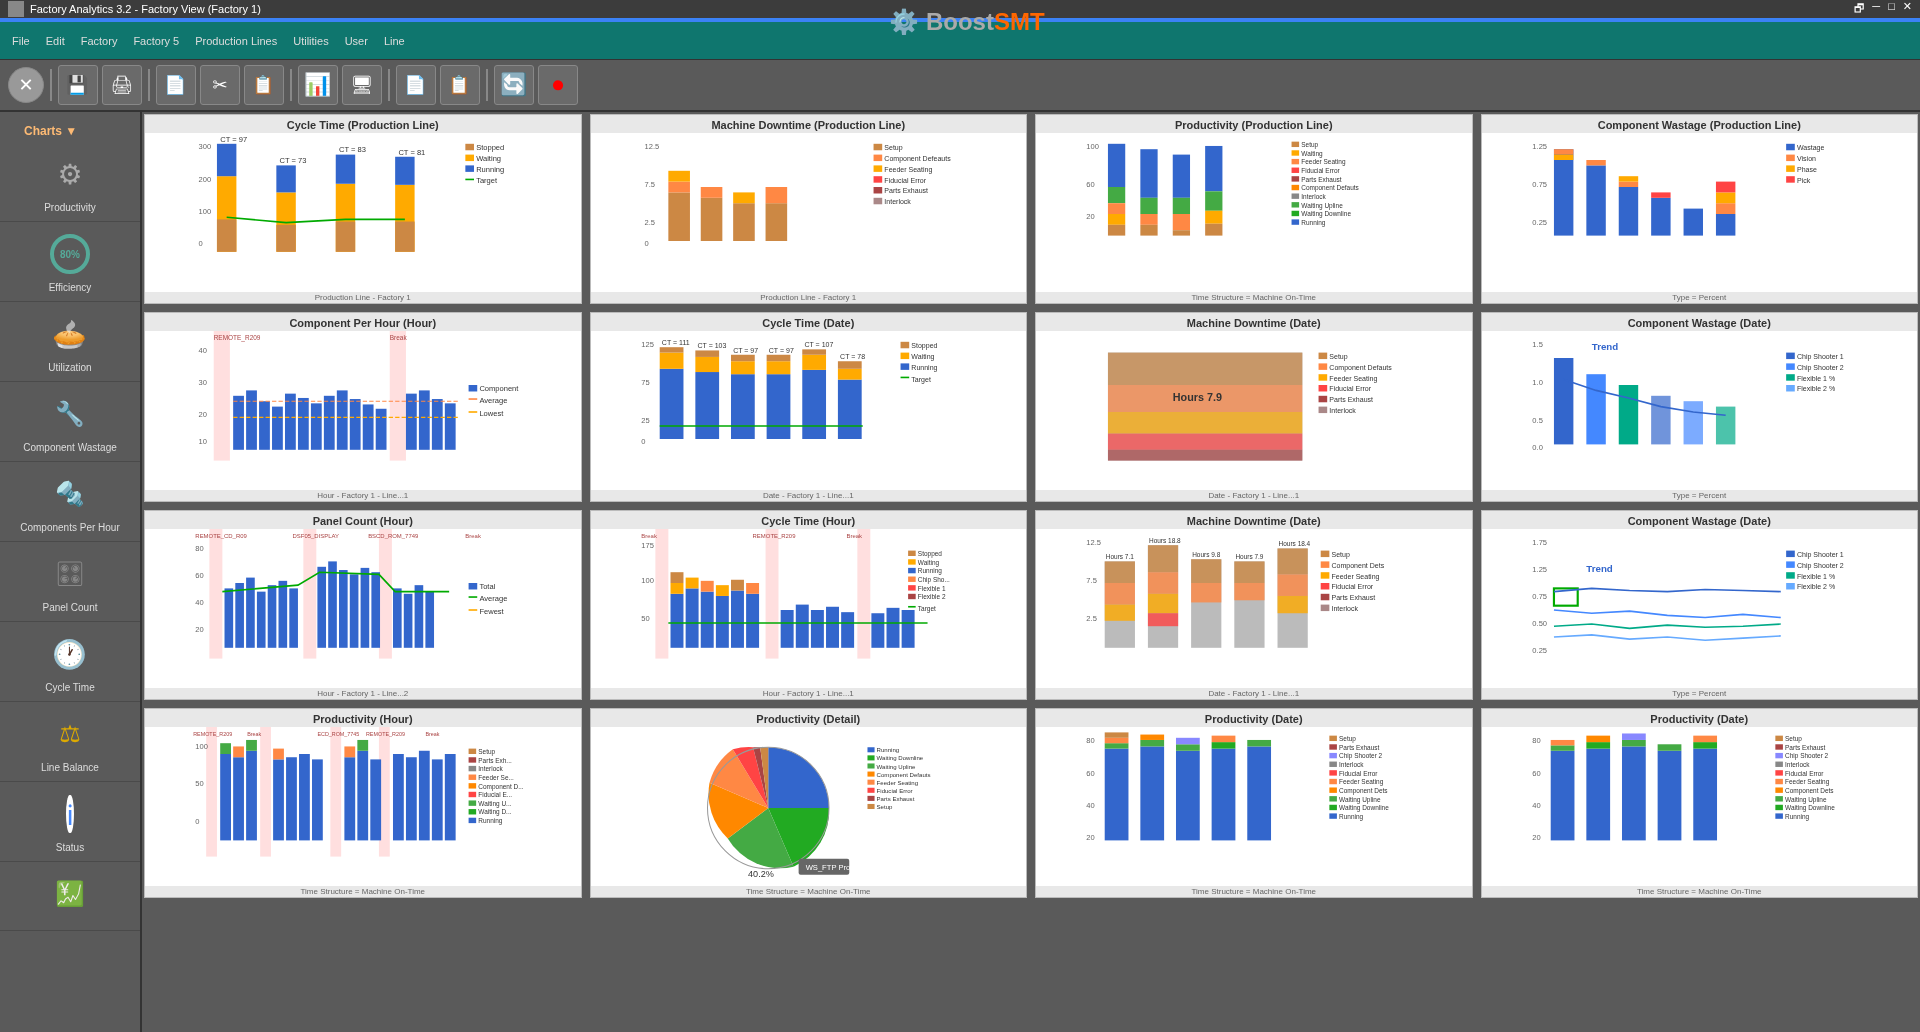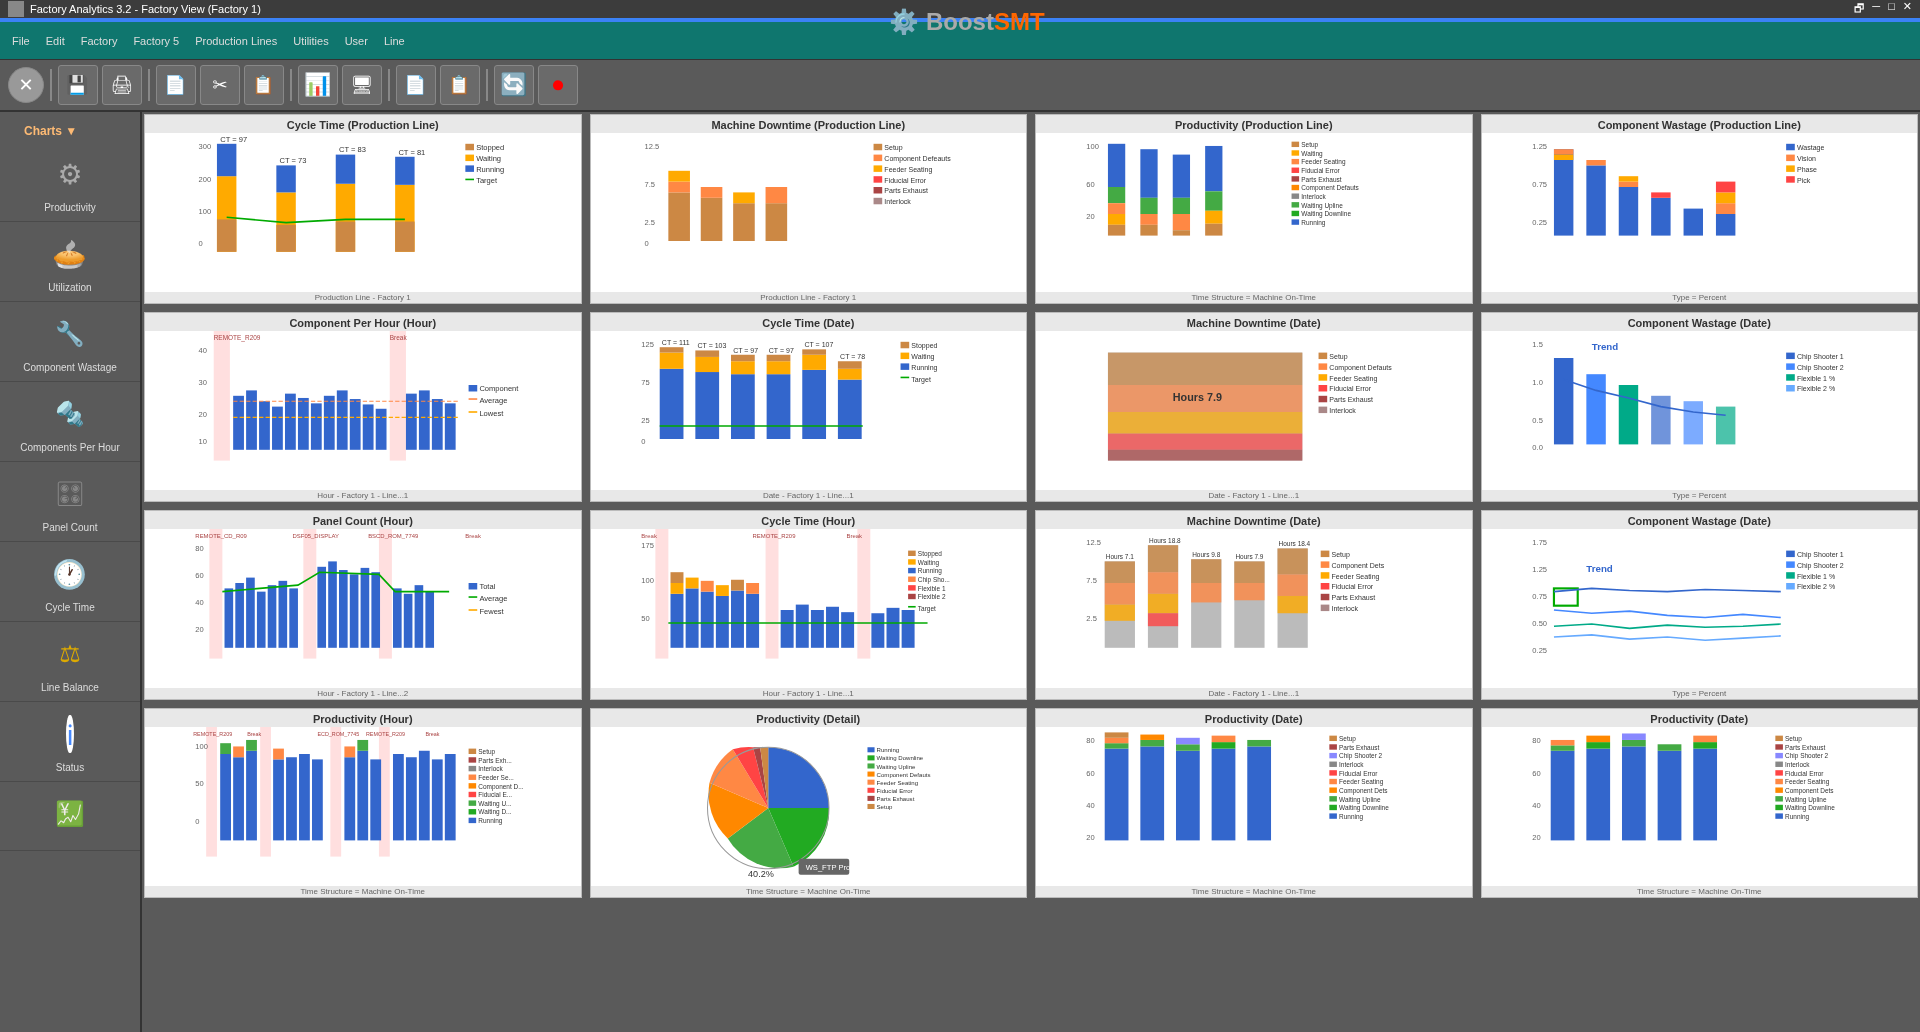--- a/index.html
+++ b/index.html
@@ -113,20 +113,26 @@
       <span>Charts ▼</span>
     </div>
 
     <div class="sidebar-item">
       <div class="sidebar-icon">
         <span class="icon-gear">⚙</span>
       </div>
       <span class="sidebar-label">Productivity</span>
     </div>
 
+    <div class="sidebar-item">
+      <div class="sidebar-icon">
+        <div class="icon-circle-80">80%</div>
+      </div>
+      <span class="sidebar-label">Efficiency</span>
+    </div>
 
     <div class="sidebar-item">
       <div class="sidebar-icon">
         <span style="font-size:28px;">🥧</span>
       </div>
       <span class="sidebar-label">Utilization</span>
     </div>
 
     <div class="sidebar-item">
       <div class="sidebar-icon">

